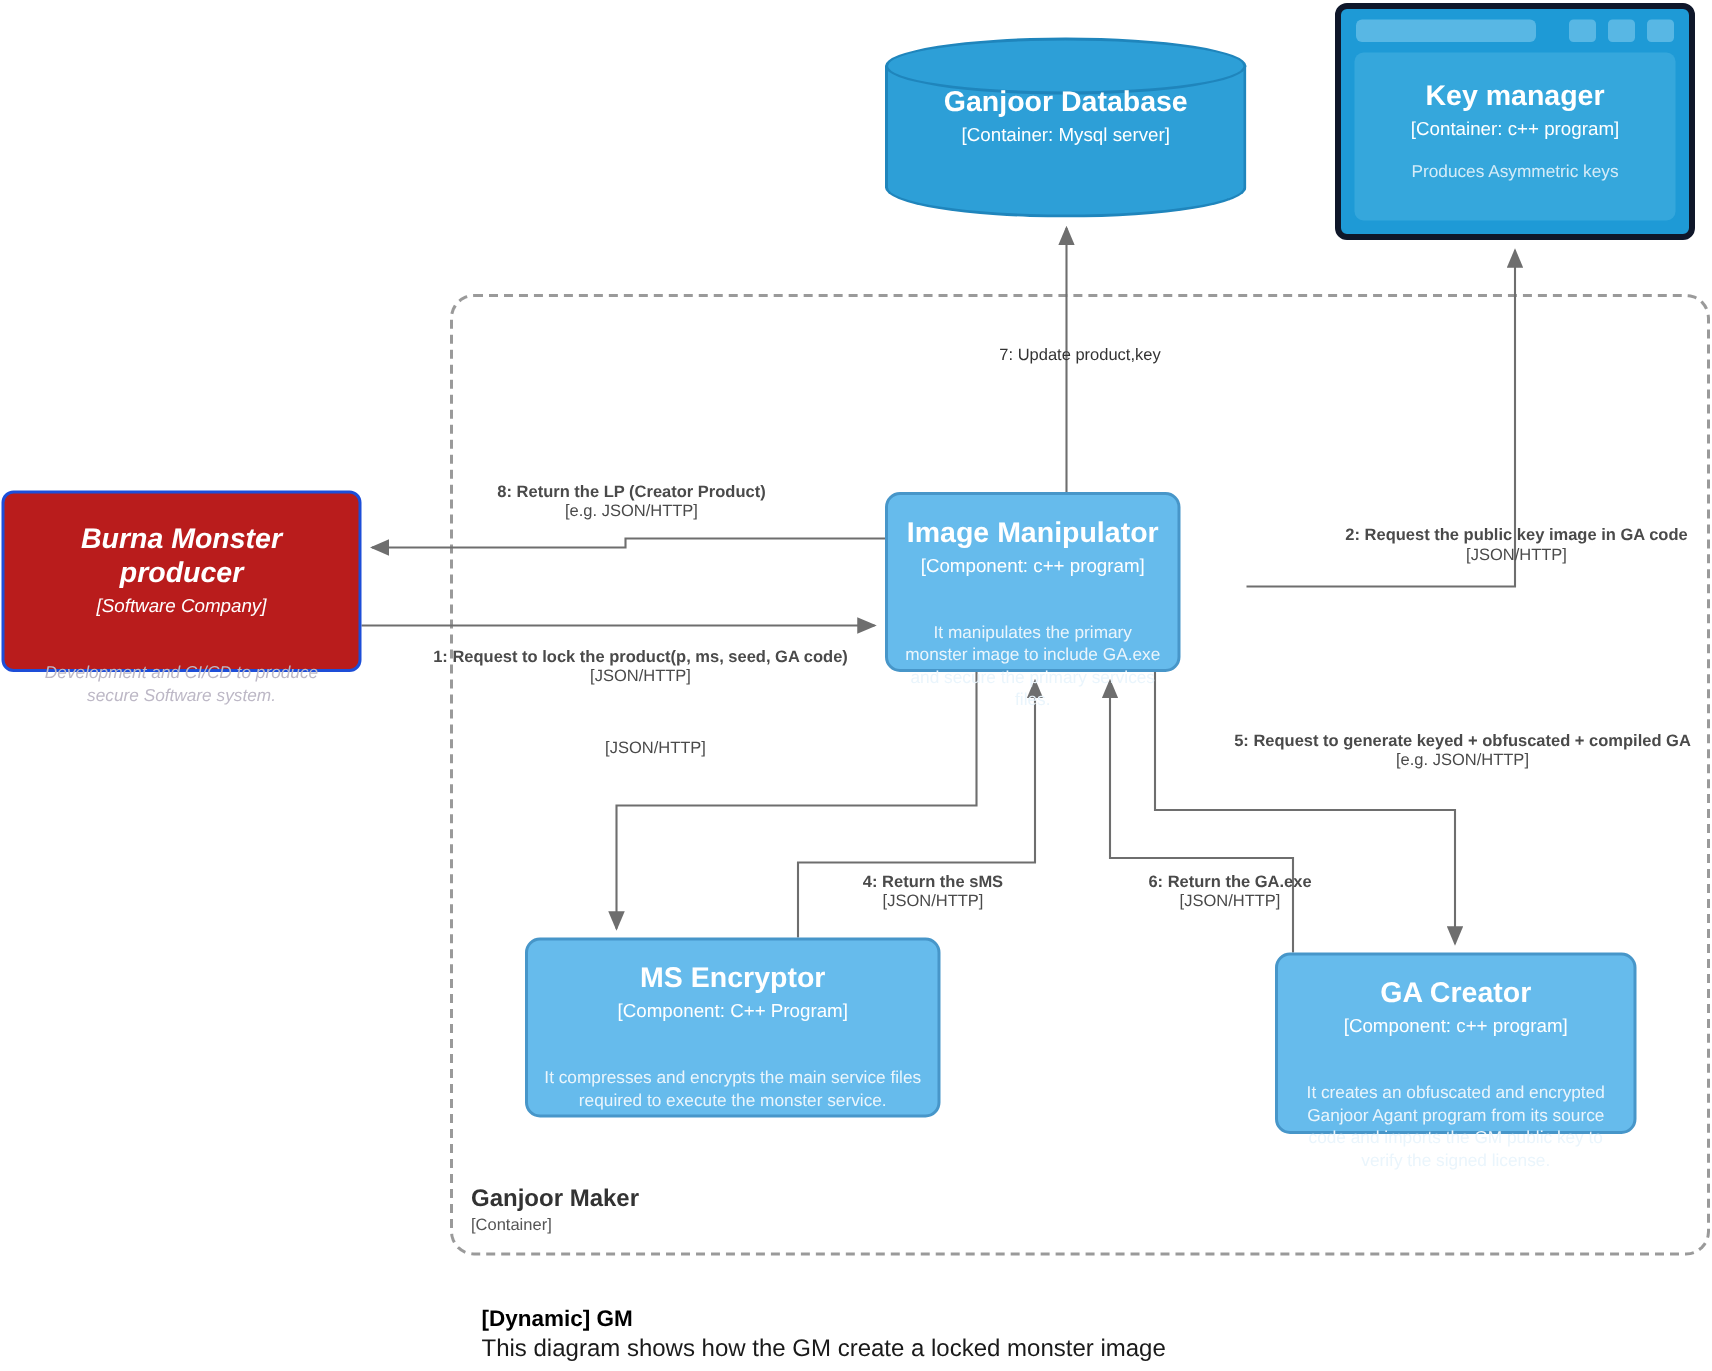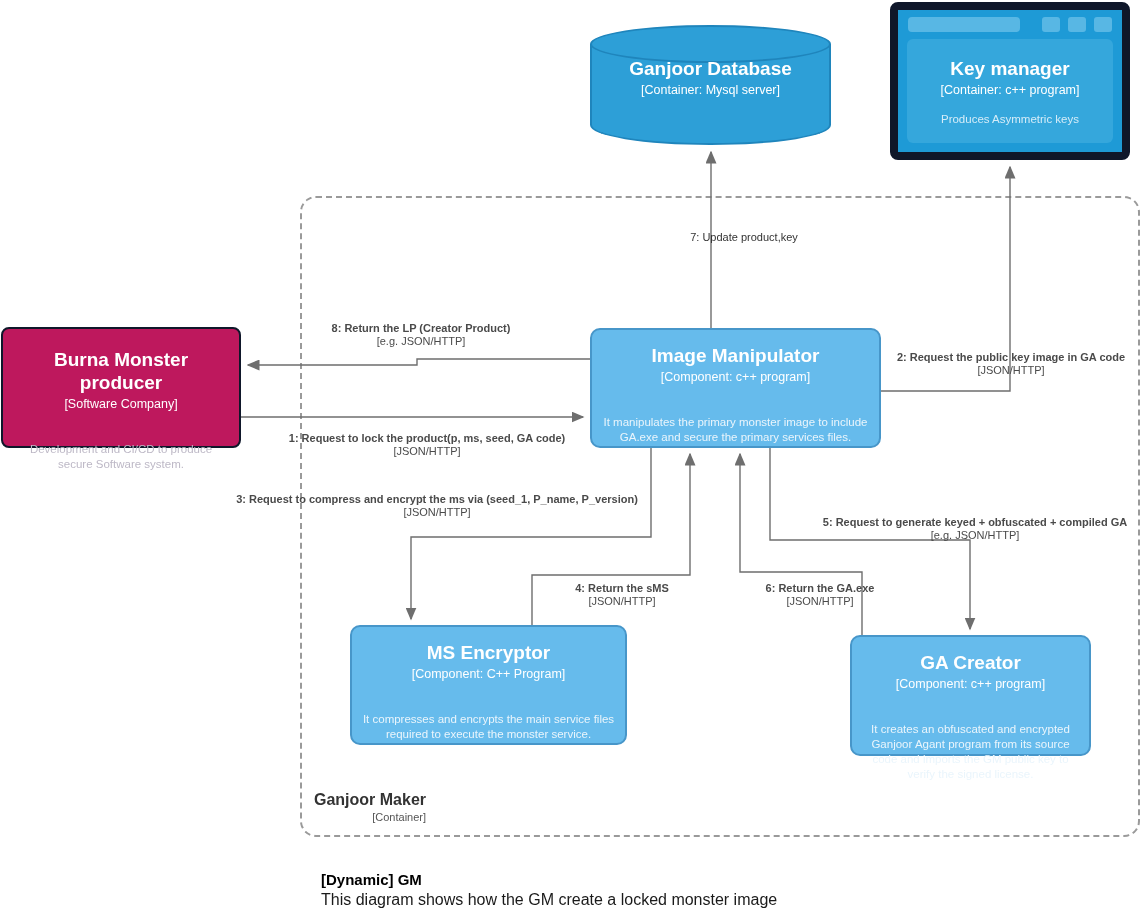--- a/index.html
+++ b/index.html
@@ -7,21 +7,21 @@
     width:1141px; height:914px; position:relative; background:#ffffff;
     font-family:"Liberation Sans", sans-serif; overflow:hidden;
   }
 
   
   .group {
     position:absolute; left:300px; top:196px; width:840px; height:641px;
     border:2px dashed #9a9a9a; border-radius:16px; box-sizing:border-box;
     z-index:1; background:transparent;
   }
-  .group-label { position:absolute; left:12px; bottom:12px; text-align:right; }
+  .group-label { position:absolute; left:12px; bottom:12px; text-align:left; }
   .group-name { font-size:16px; font-weight:bold; color:#333333; }
   .group-meta { font-size:11px; color:#555555; margin-top:2px; }
 
   
   svg.edges { position:absolute; left:0; top:0; z-index:2; }
   .edge { stroke:#6e6e6e; stroke-width:1.4; fill:none; }
 
   
   .rel-label {
     position:absolute; transform:translateX(-50%); text-align:center;
@@ -42,42 +42,43 @@
 
   
   .comp {
     background:#66bbec; border:2px solid #4796c9; border-radius:10px;
     padding:15px 10px 8px 10px;
   }
   .comp .node-desc { color:#eaf5fc; }
 
   
   .producer {
-    background:#be185d; border:2px solid #0f172a; border-radius:8px;
+    background:#b91c1c; border:2px solid #1d4ed8; border-radius:8px;
     padding:20px 10px 8px 10px;
+    font-style:italic;
   }
   .producer .node-desc { color:#bdb8c6; }
 
   
   .cylinder { position:absolute; z-index:3; }
   .cyl-top {
     position:absolute; left:0; right:0; top:0; height:38px; border-radius:50%;
     background:#2d9fd7; border:2px solid #1f85bc; box-sizing:border-box; z-index:2;
   }
   .cyl-body {
     position:absolute; left:0; right:0; top:19px; bottom:0;
     background:#2d9fd7; border:2px solid #1f85bc; border-top:none;
     border-radius:0 0 120px 120px / 0 0 20px 20px; box-sizing:border-box; z-index:1;
   }
   .cyl-content { position:absolute; left:6px; right:6px; top:33px; z-index:3; text-align:center; color:#fff; }
   .cyl-content .node-desc { color:#d5ecf8; margin-top:12px; }
 
   
   .browser {
-    position:absolute; background:#1e9ad6; border:8px solid #0f172a;
+    position:absolute; background:#1e9ad6; border:4px solid #0f172a;
     border-radius:8px; box-sizing:border-box; z-index:3;
   }
   .browser-bar { position:absolute; top:7px; left:10px; right:10px; height:15px; }
   .address-bar {
     position:absolute; left:0; top:0; height:15px; right:92px;
     background:#58b7e4; border-radius:4px;
   }
   .browser-btn {
     position:absolute; top:0; width:18px; height:15px;
     background:#58b7e4; border-radius:3px;
@@ -123,36 +124,35 @@
 
 <div class="rel-label" style="left:427px; top:432px;">
   <div class="rel-main">1: Request to lock the product(p, ms, seed, GA code)</div>
   <div class="rel-proto">[JSON/HTTP]</div>
 </div>
 <div class="rel-label" style="left:1011px; top:351px;">
   <div class="rel-main">2: Request the public key image in GA code</div>
   <div class="rel-proto">[JSON/HTTP]</div>
 </div>
 <div class="rel-label" style="left:437px; top:493px;">
-  <div class="rel-main">3: Request to compress and encrypt the ms via (seed_1, P_name, P_version)</div>
   <div class="rel-proto">[JSON/HTTP]</div>
 </div>
 <div class="rel-label" style="left:622px; top:582px;text-align:center;">
   <div class="rel-main">4: Return the sMS</div>
   <div class="rel-proto">[JSON/HTTP]</div>
 </div>
-<div class="rel-label" style="left:975px; top:516px;">
+<div class="rel-label" style="left:975px; top:488px;">
   <div class="rel-main">5: Request to generate keyed + obfuscated + compiled GA</div>
   <div class="rel-proto">[e.g. JSON/HTTP]</div>
 </div>
 <div class="rel-label" style="left:820px; top:582px;">
   <div class="rel-main">6: Return the GA.exe</div>
   <div class="rel-proto">[JSON/HTTP]</div>
 </div>
-<div class="rel-label rel-plain" style="left:744px; top:231px;">
+<div class="rel-label rel-plain" style="left:720px; top:231px;">
   <div class="rel-main">7: Update product,key</div>
 </div>
 <div class="rel-label" style="left:421px; top:322px;">
   <div class="rel-main">8: Return the LP (Creator Product)</div>
   <div class="rel-proto">[e.g. JSON/HTTP]</div>
 </div>
 
 <div class="cylinder" style="left:590px; top:25px; width:241px; height:120px;">
   <div class="cyl-top"></div>
   <div class="cyl-body"></div>
@@ -176,21 +176,21 @@
     <div class="node-desc">Produces Asymmetric keys</div>
   </div>
 </div>
 
 <div class="node producer" style="left:1px; top:327px; width:240px; height:121px;">
   <div class="node-title">Burna Monster producer</div>
   <div class="node-meta">[Software Company]</div>
   <div class="node-desc">Development and CI/CD to produce secure Software system.</div>
 </div>
 
-<div class="node comp" style="left:590px; top:328px; width:291px; height:120px;">
+<div class="node comp" style="left:590px; top:328px; width:197px; height:120px;">
   <div class="node-title">Image Manipulator</div>
   <div class="node-meta">[Component: c++ program]</div>
   <div class="node-desc">It manipulates the primary monster image to include GA.exe and secure the primary services files.</div>
 </div>
 
 <div class="node comp" style="left:350px; top:625px; width:277px; height:120px;">
   <div class="node-title">MS Encryptor</div>
   <div class="node-meta">[Component: C++ Program]</div>
   <div class="node-desc">It compresses and encrypts the main service files required to execute the monster service.</div>
 </div>

